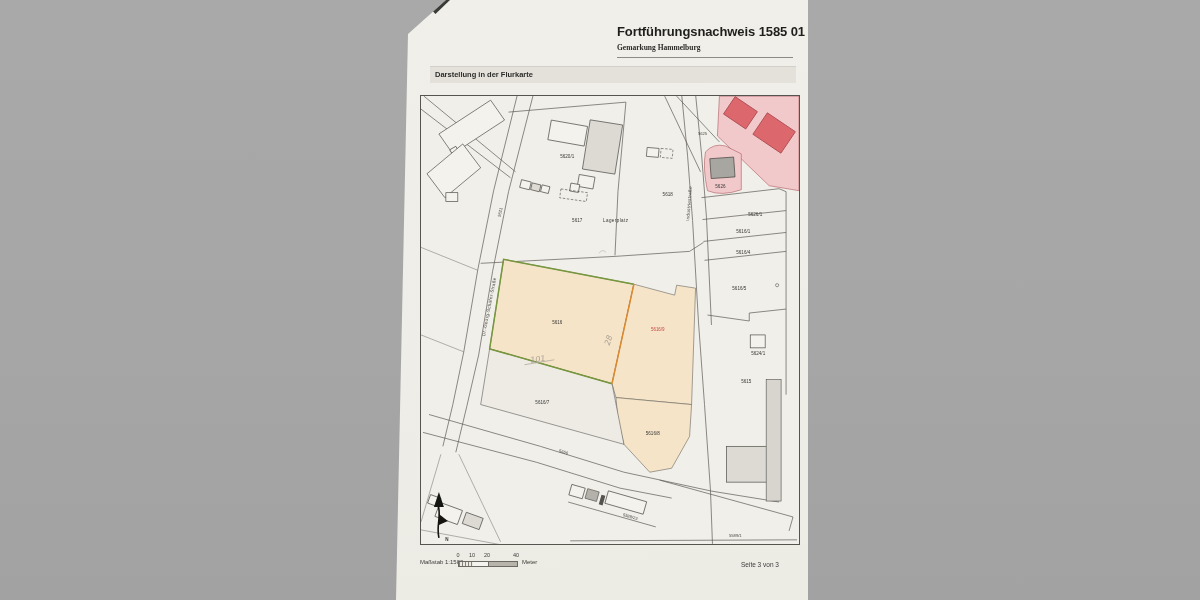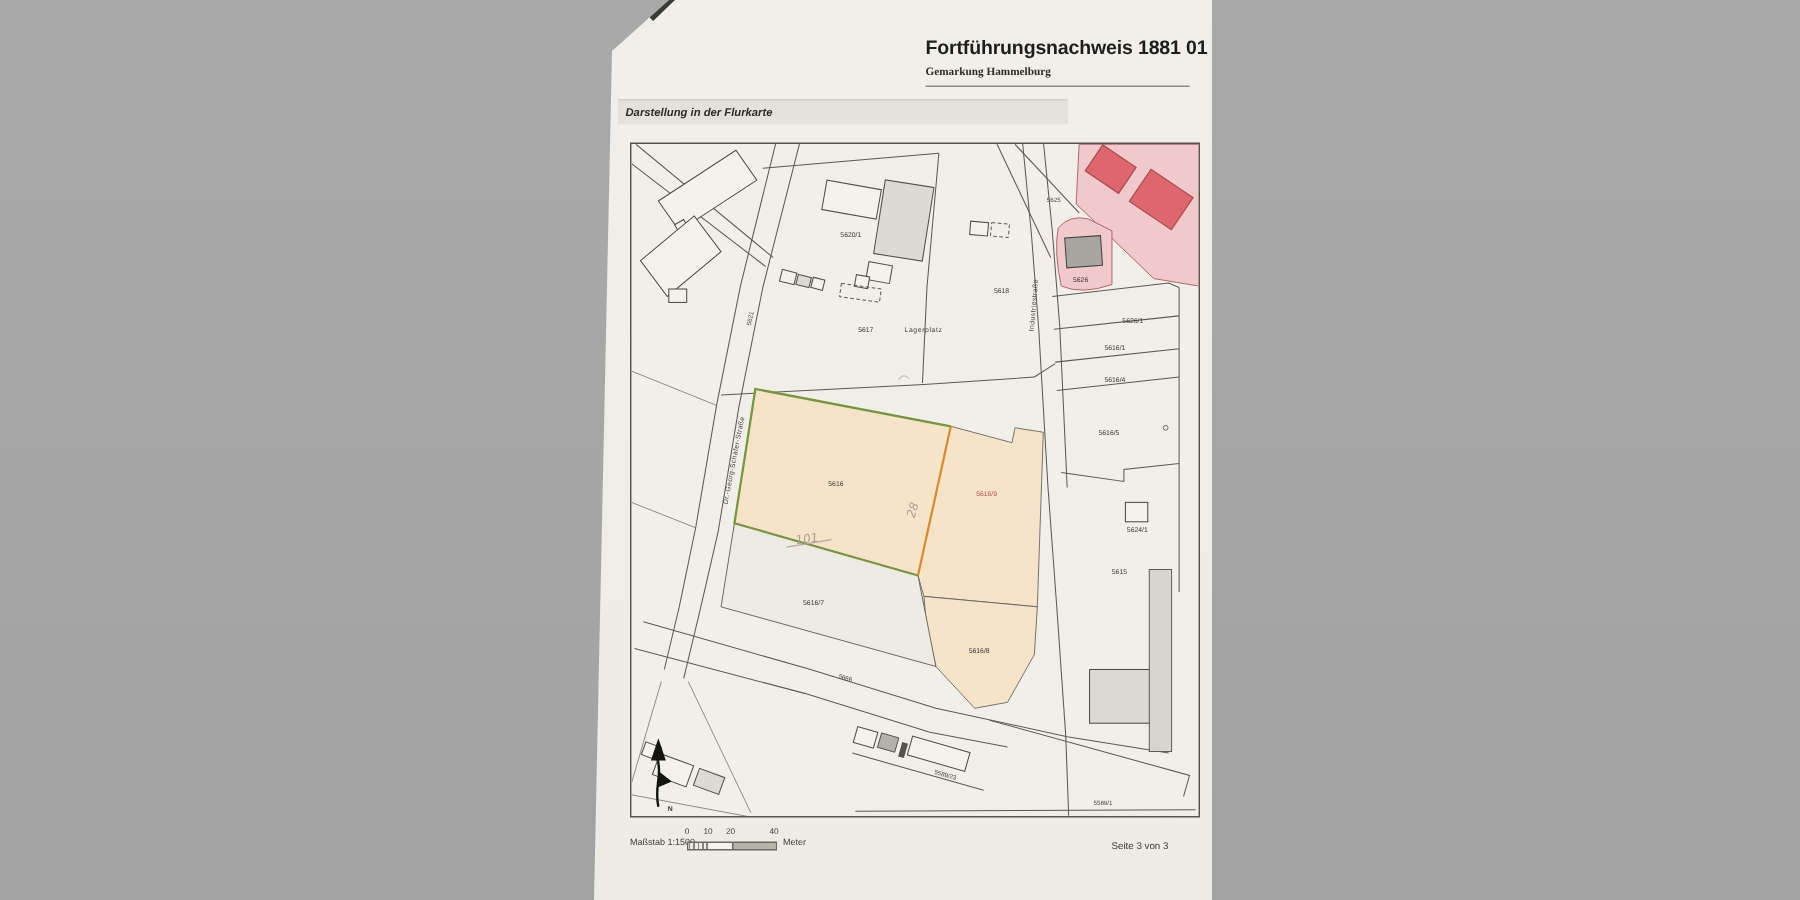--- a/index.html
+++ b/index.html
@@ -9,22 +9,22 @@
   .page{position:absolute;left:394px;top:0;width:414px;height:600px;
         background:linear-gradient(175deg,#f1efe9 0%,#efede7 60%,#ecebe4 100%);
         clip-path:polygon(14px 34px,52px 0px,414px 0px,414px 600px,2px 600px);
         box-shadow:0 0 10px rgba(0,0,0,.35);}
   .fold{position:absolute;left:28px;top:0;width:28px;height:14px;
         clip-path:polygon(0 0,100% 0,48% 100%);background:#3a3a37;}
   .doc-title{position:absolute;left:223px;top:24px;font-size:13px;font-weight:bold;
              letter-spacing:-.1px;color:#1e1e1c;white-space:nowrap;}
   .doc-sub{position:absolute;left:223px;top:43px;font-size:7.5px;font-weight:bold;color:#2b2b28;font-family:Liberation Serif, serif;}
   .hdr-rule{position:absolute;left:223px;top:57px;width:176px;border-top:1px solid #8d8b84;}
-  .section-bar{position:absolute;left:18px;top:66px;width:300px;height:16px;
-               background:#e3e1da;border-top:1px solid #d2d0c9;font-style:italic;}
+  .section-bar{position:absolute;left:36px;top:66px;width:366px;height:16px;
+               background:#e3e1da;border-top:1px solid #d2d0c9;}
   .section-bar span{display:block;padding-left:5px;line-height:16px;font-size:7.5px;
                     font-weight:bold;color:#2c2c29;}
   .map-frame{position:absolute;left:26px;top:95px;width:380px;height:450px;
              border:1px solid #56544f;background:#f1efe9;box-sizing:border-box;overflow:hidden;}
   .map-frame svg{position:absolute;left:0;top:0;width:378px;height:448px;}
   .scale-label{position:absolute;left:26px;top:559px;font-size:6px;color:#3d3c39;}
   .scalebar{position:absolute;left:64px;top:561px;width:58px;height:4px;
             border:1px solid #6b6962;display:flex;}
   .sb1{width:25%;background:repeating-linear-gradient(90deg,#85837b 0 1px,#eceae3 1px 3px);}
   .sb2{width:25%;background:#f4f3ee;}
@@ -53,21 +53,21 @@
           letter-spacing:.3px;text-anchor:middle;}
   .hw{font-family:"DejaVu Sans",sans-serif;font-style:italic;font-size:8px;fill:#aaa194;text-anchor:middle;}
 </style>
 </head>
 <body>
 
 <div class="stage">
   <div class="page">
     <div class="fold"></div>
 
-    <div class="doc-title">Fortführungsnachweis 1881 01</div>
+    <div class="doc-title">Fortführungsnachweis 1585 01</div>
     <div class="doc-sub">Gemarkung Hammelburg</div>
     <div class="hdr-rule"></div>
 
     <div class="section-bar">
       <span>Darstellung in der Flurkarte</span>
     </div>
 
     <div class="map-frame">
       <svg viewBox="0 0 380 450">
         <rect x="0" y="0" width="380" height="450" fill="#f1efe9"></rect>

